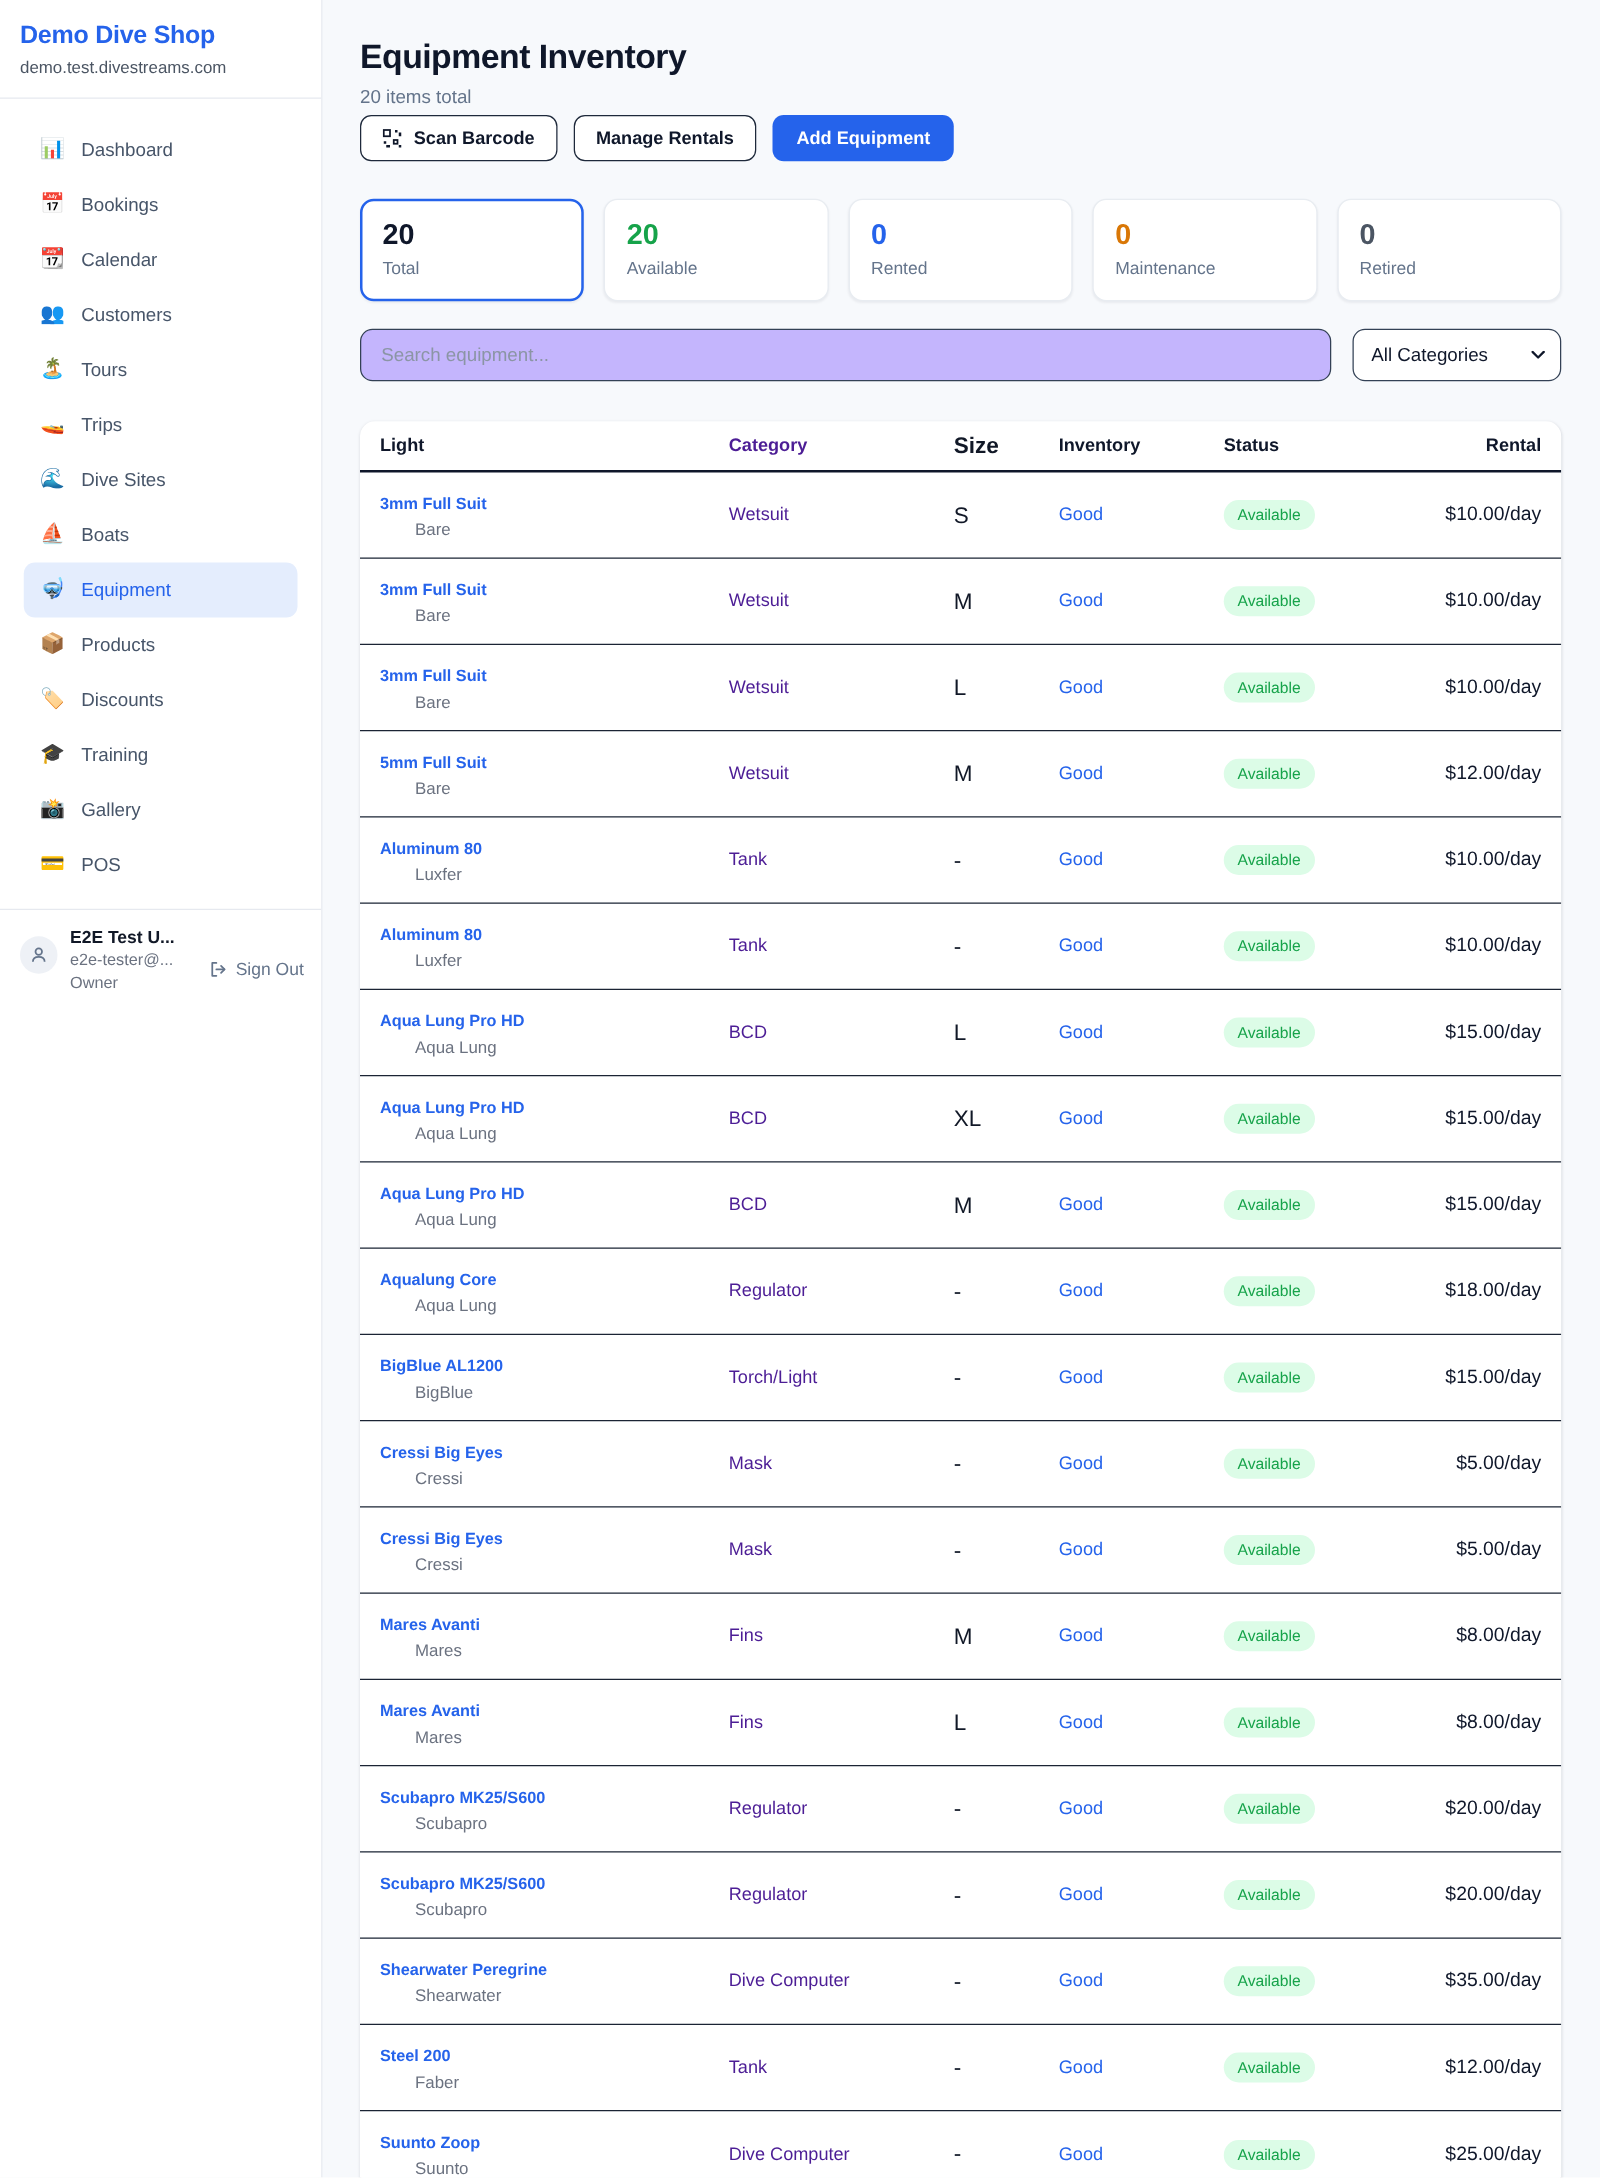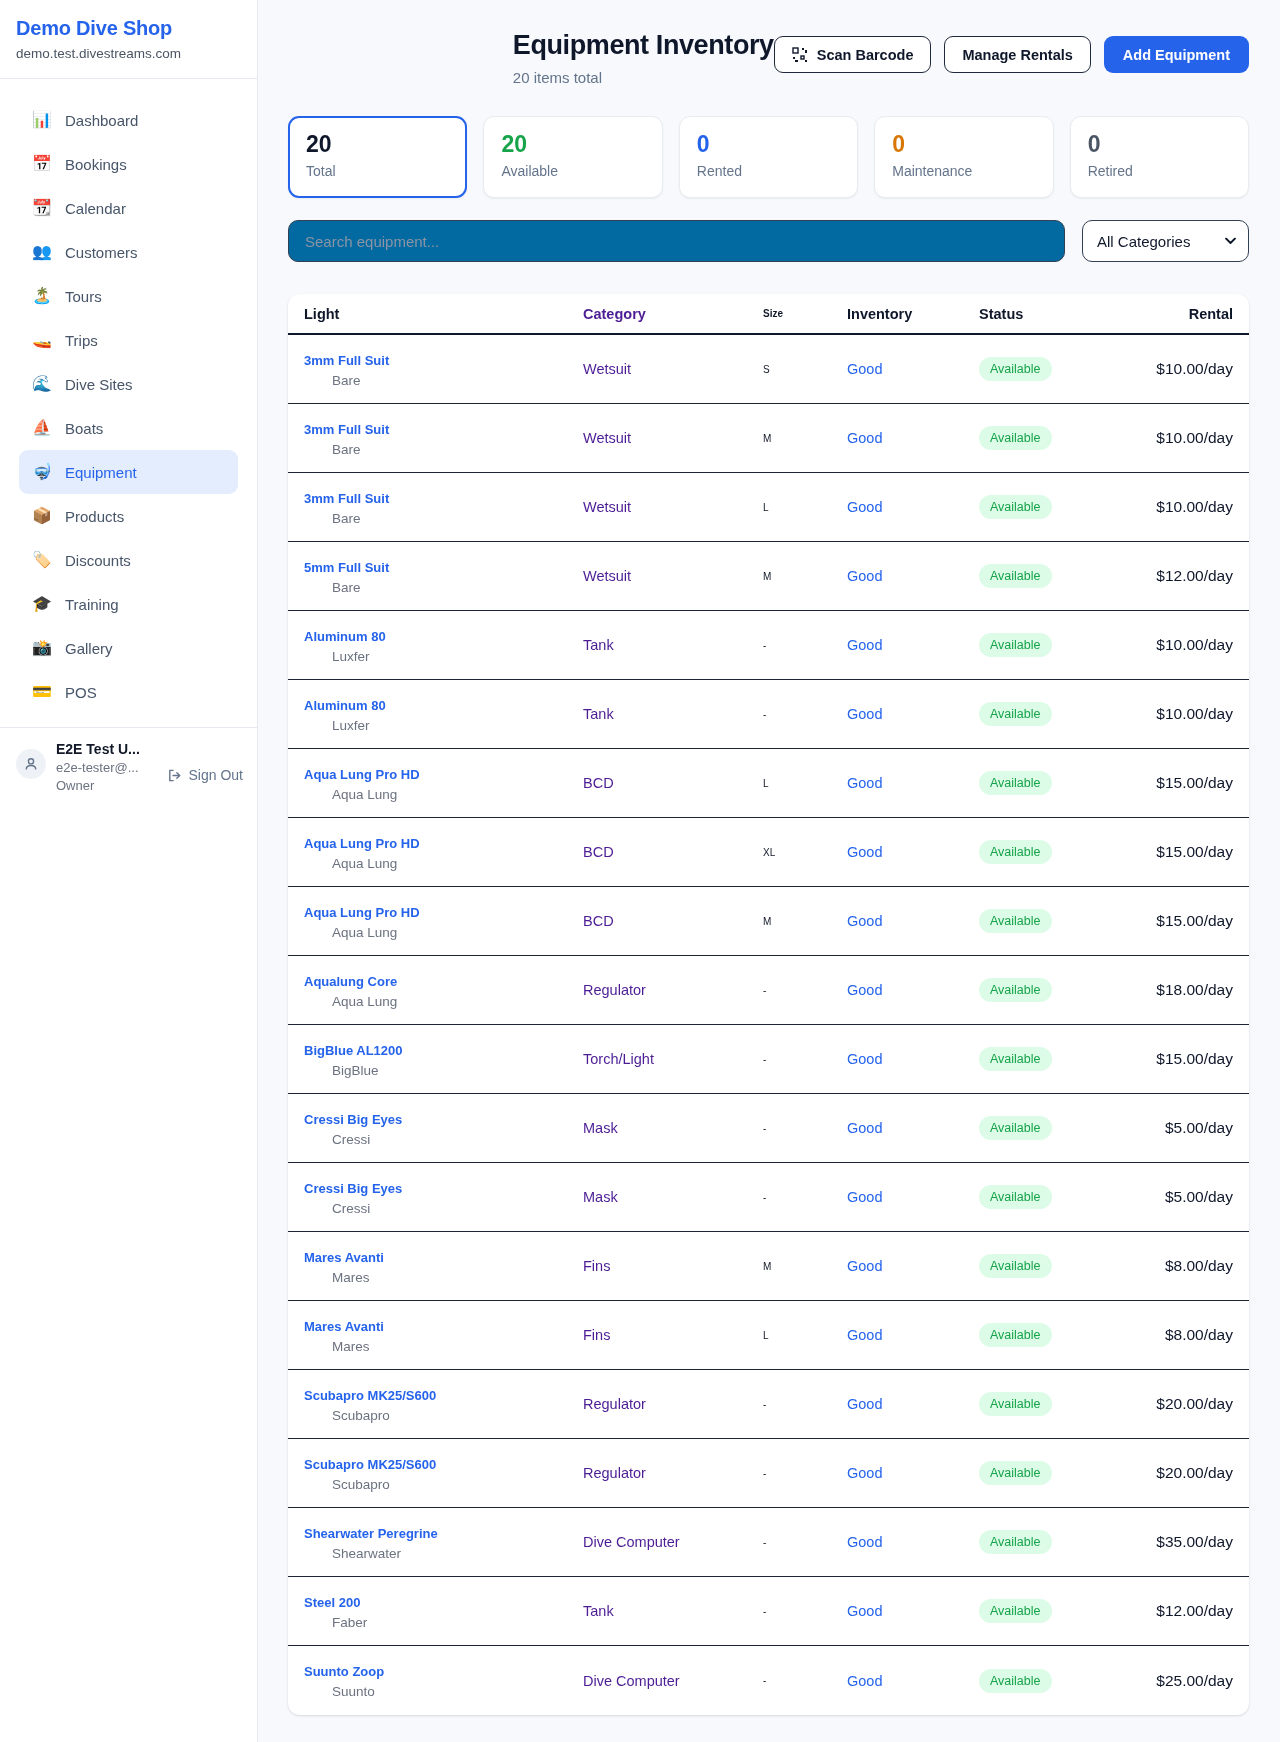--- a/index.html
+++ b/index.html
@@ -22,48 +22,48 @@
   .nav-item .ico { font-size:16px; width:20px; text-align:center; line-height:1; }
   .nav-item.active { background:#e4edfd; color:#2563eb; }
   .user-sec { margin-top:13px; border-top:1px solid #e6e9ef; padding:13px 14px 0 16px; display:flex; gap:10px; }
   .avatar { width:30px; height:30px; min-width:30px; border-radius:50%; background:#eef1f6; display:flex; align-items:center; justify-content:center; margin-top:8px; }
   .uinfo { min-width:0; }
   .uname { font-weight:bold; font-size:14px; color:#111827; white-space:nowrap; }
   .uemail, .urole { font-size:13px; color:#6b7280; margin-top:3px; white-space:nowrap; }
   .signout { margin-left:auto; margin-top:16px; color:#64748b; font-size:14px; display:flex; gap:7px; align-items:center; cursor:pointer; white-space:nowrap; }
   
   .main { flex:1; padding:30px 31px 0 30px; }
-  .top { display:flex; justify-content:flex-end; align-items:flex-start; }
+  .top { display:flex; justify-content:flex-start; align-items:flex-start;flex-direction:column; }
   .page-title { font-size:27px; font-weight:bold; color:#0f172a; letter-spacing:-0.4px; }
   .subtitle { font-size:15px; color:#64748b; margin-top:8px; }
   .actions { display:flex; gap:13px; margin-top:6px; }
   .btn { height:37px; display:inline-flex; align-items:center; gap:9px; padding:0 17px; border-radius:9px; font-size:14.5px; font-weight:600; cursor:pointer; background:#fff; }
   .btn.ghost { border:1.5px solid #1e293b; color:#0f172a; }
   .btn.primary { background:#2563eb; color:#ffffff; border:none; padding:0 19px; }
   
   .stats { display:flex; gap:16px; margin-top:30px; }
   .stat { flex:1; background:#fff; border:1px solid #e8ecf1; border-radius:11px; padding:14px 17px; height:82px; box-shadow:0 1px 2px rgba(16,24,40,.06); cursor:pointer; }
   .stat.selected { border:2px solid #2563eb; padding:13px 16px; }
   .stat-num { font-size:23px; font-weight:bold; }
   .stat-label { font-size:14px; color:#64748b; margin-top:5px; }
   
   .filters { display:flex; gap:17px; margin-top:22px; }
-  .search { flex:1; height:42px; border:1.5px solid #334155; border-radius:10px; padding:0 16px; font-size:15px; background:#0369a1; color:#0f172a; font-family:"Liberation Sans", sans-serif; outline:none; }
+  .search { flex:1; height:42px; border:1.5px solid #334155; border-radius:10px; padding:0 16px; font-size:15px; background:#c4b5fd; color:#0f172a; font-family:"Liberation Sans", sans-serif; outline:none; }
   .search::placeholder { color:#8b95a5; }
   .select-wrap { position:relative; width:167px; }
   .select-wrap select { width:100%; height:42px; border:1.5px solid #334155; border-radius:10px; background:#fff; font-size:15px; color:#0f172a; padding:0 32px 0 14px; appearance:none; -webkit-appearance:none; font-family:"Liberation Sans", sans-serif; cursor:pointer; }
   .chev { position:absolute; right:13px; top:50%; transform:translateY(-50%); pointer-events:none; }
   
   .table-card { margin-top:32px; background:#fff; border-radius:12px; box-shadow:0 1px 3px rgba(16,24,40,.09), 0 1px 2px rgba(16,24,40,.05); margin-bottom:30px; overflow:hidden; }
   .thead { display:flex; align-items:center; height:41px; padding:0 16px; border-bottom:2px solid #0f172a; font-size:14.5px; font-weight:bold; color:#0f172a; }
   .trow { display:flex; align-items:center; height:69px; padding:0 16px; border-bottom:1px solid #1b2434; }
   .trow:last-child { border-bottom:none; }
   .c-item { width:279px; min-width:279px; }
   .c-cat  { width:180px; min-width:180px; font-size:14.5px; color:#4c1d95; }
-  .c-size { width:84px;  min-width:84px;  font-size:10px; color:#111827; }
+  .c-size { width:84px;  min-width:84px;  font-size:18px; color:#111827; }
   .c-cond { width:132px; min-width:132px; font-size:14.5px; }
   .c-cond a { color:#2563eb; text-decoration:none; cursor:pointer; }
   .c-status { width:150px; min-width:150px; }
   .c-rental { flex:1; text-align:right; font-size:15.5px; color:#0f172a; font-weight:500; }
   .item-name { font-size:13px; font-weight:600; color:#2563eb; text-decoration:none; display:inline-block; cursor:pointer; }
   .item-brand { font-size:13.5px; color:#6b7280; margin-top:4px;margin-left:28px; }
   .badge { display:inline-block; background:#dcfce7; color:#16a34a; font-size:12.5px; padding:5px 11px; border-radius:999px; }
   svg { display:block; }
 </style>
 </head>

